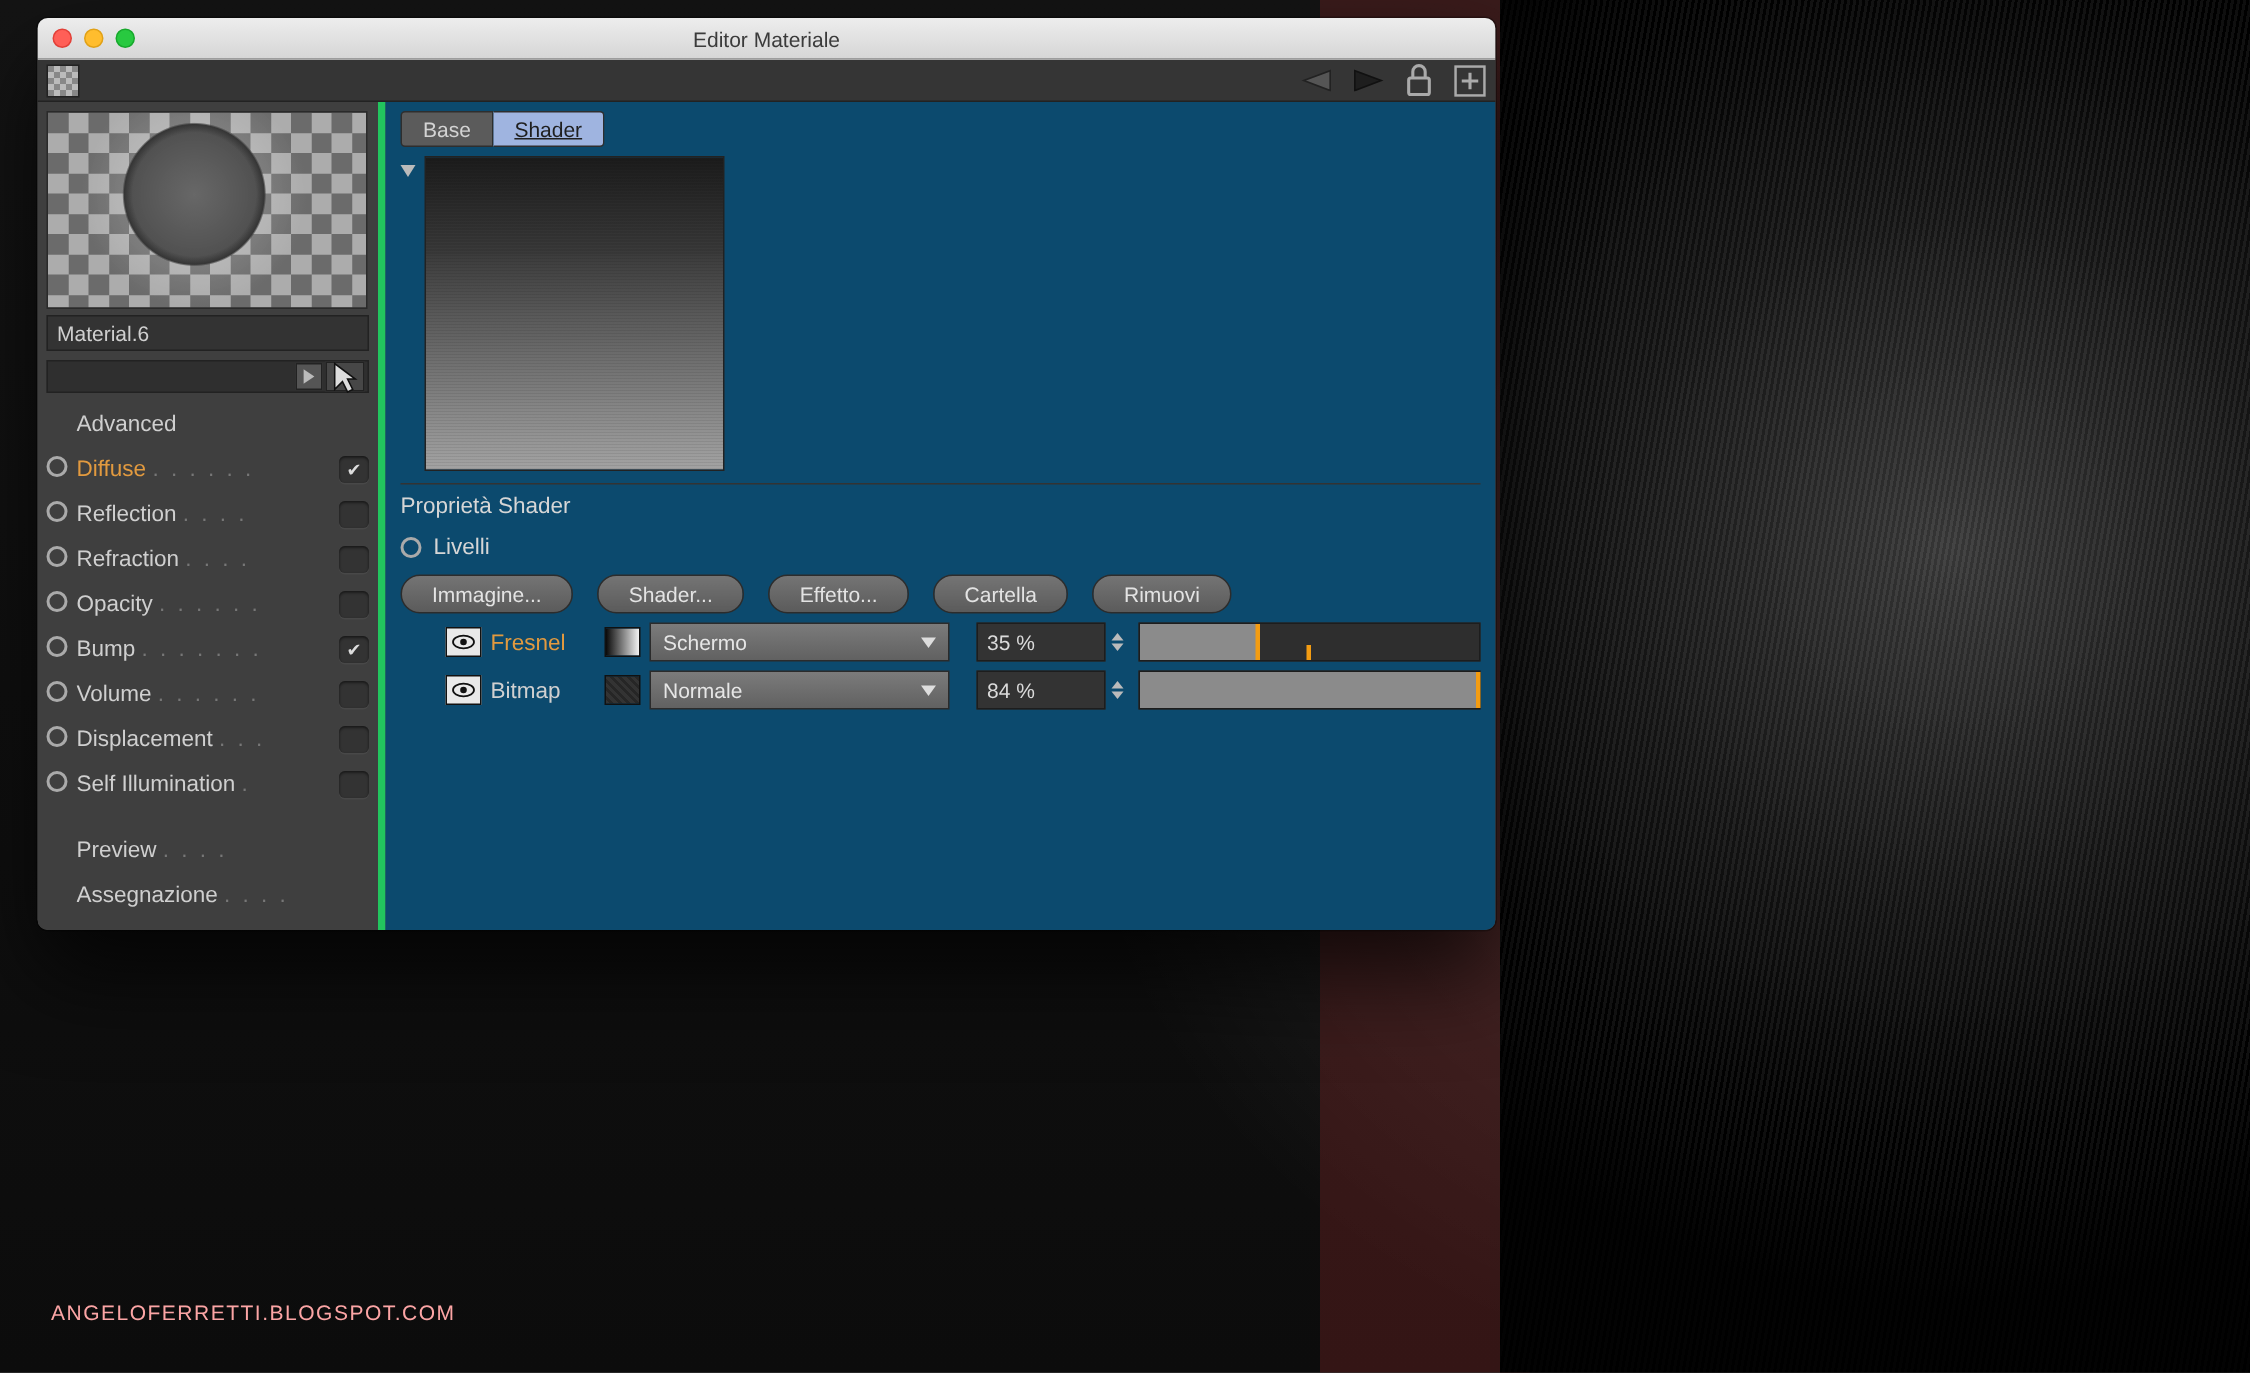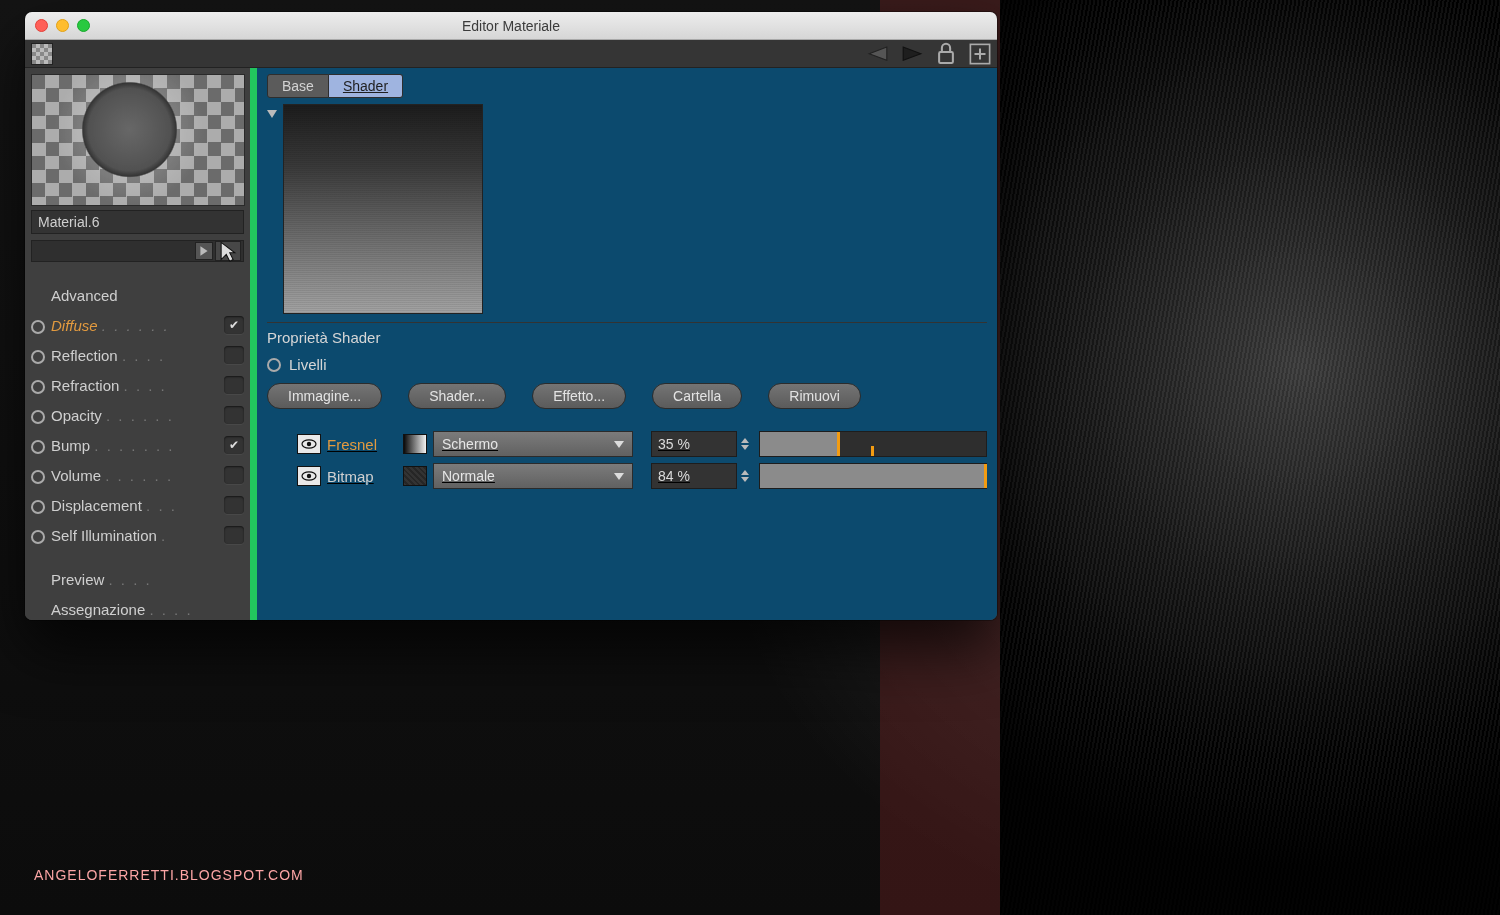--- a/index.html
+++ b/index.html
@@ -69,21 +69,21 @@
       conic-gradient(#bbb 25%,#888 0 50%,#bbb 0 75%,#888 0) 0 0/8px 8px;
       border:1px solid #222;
   }
   .tool-right{display:flex;gap:12px;align-items:center;}
   .ico{width:22px;height:22px;display:flex;align-items:center;justify-content:center;}
 
   
   .body{flex:1;display:flex;min-height:0;}
   .sidebar{
     width:232px;background:var(--panel);display:flex;flex-direction:column;
-    border-right:7px solid #22c55e;
+    border-right:5px solid #22c55e;
   }
   .preview-frame{
     margin:6px;margin-bottom:4px;width:214px;height:215px;
     border:1px solid #2a2a2a;
     background:
       radial-gradient(circle at 46% 42%,#5a5a5a 0 30%,#3d3d3d 34%,transparent 35%),
       conic-gradient(#bfbfbf 25%,#8d8d8d 0 50%,#bfbfbf 0 75%,#8d8d8d 0) 0 0/27px 27px;
     position:relative;
   }
   .preview-frame::after{
@@ -97,25 +97,25 @@
   }
   .picker-row{
     height:24px;margin:0 6px 10px 6px;background:#2f2f2f;border:1px solid #222;
     display:flex;align-items:center;justify-content:flex-end;gap:2px;padding:0 2px;
   }
   .picker-row .mini{width:18px;height:18px;background:#555;border:1px solid #222;display:flex;align-items:center;justify-content:center;}
   .picker-row .mini svg{width:12px;height:12px;}
   .picker-row .cursor-btn{width:26px;height:20px;border:1px solid #222;background:#474747;display:flex;align-items:center;justify-content:center;}
 
   .chanlist{flex:1;padding:2px 6px;}
-  .chan{display:flex;align-items:flex-end;height:30px;gap:6px;}
+  .chan{display:flex;align-items:flex-start;height:30px;gap:6px;}
   .chan .radio{width:14px;height:14px;border:2px solid #aaa;border-radius:50%;flex:none;}
   .chan .spacer{width:14px;flex:none;}
   .chan .label{flex:1;color:#cfcfcf;font-size:15px;white-space:nowrap;overflow:hidden;}
-  .chan.active .label{color:var(--orange);font-weight:500;font-style:italic;}
+  .chan.active .label{color:var(--orange);font-weight:500;}
   .dots{color:#777;letter-spacing:2px;}
   .chan .chk{
     width:20px;height:18px;border-radius:4px;background:#333;
     box-shadow:inset 0 1px 2px rgba(0,0,0,0.6),0 1px 0 rgba(255,255,255,0.05);
     display:flex;align-items:center;justify-content:center;flex:none;
   }
   .chan .chk.on::after{content:"✔";color:#ddd;font-size:12px;}
 
   .watermark{position:absolute;left:34px;bottom:32px;color:#fca5a5;font-size:14px;letter-spacing:1px;}
 
@@ -141,29 +141,29 @@
   .shader-preview::before{
     content:"";position:absolute;inset:0;
     background:repeating-linear-gradient(0deg,rgba(0,0,0,0.15) 0 1px,transparent 1px 2px);
     opacity:.5;
   }
 
   .section-title{color:#d6d6d6;font-size:15px;padding:6px 0;border-top:1px solid #333;}
   .prop{display:flex;align-items:center;gap:8px;margin:4px 0 10px 0;}
   .prop .radio{width:14px;height:14px;border:2px solid #aaa;border-radius:50%;}
 
-  .btnrow{display:flex;gap:26px;margin-bottom:16px;}
+  .btnrow{display:flex;gap:16px;margin-bottom:0;}
   .pill{
     height:26px;padding:0 20px;border-radius:13px;
     background:linear-gradient(#747474,#5b5b5b);
     border:1px solid #2c2c2c;color:#e3e3e3;font-size:14px;
     display:flex;align-items:center;
   }
 
-  .layer{display:flex;align-items:center;gap:6px;margin:6px 0;text-decoration:underline;}
+  .layer{display:flex;align-items:center;gap:6px;margin:6px 0;}
   .eye{
     width:24px;height:20px;background:#e9e9e9;border:1px solid #111;
     display:flex;align-items:center;justify-content:center;flex:none;
   }
   .eye svg{width:16px;height:12px;}
   .layer .lname{width:70px;font-size:15px;}
   .layer .lname.orange{color:var(--orange);}
   .layer .lname.gray{color:#d0d0d0;}
   .swatch{width:24px;height:20px;border:1px solid #111;flex:none;}
   .swatch.grad{background:linear-gradient(90deg,#0a0a0a,#f2f2f2);}

